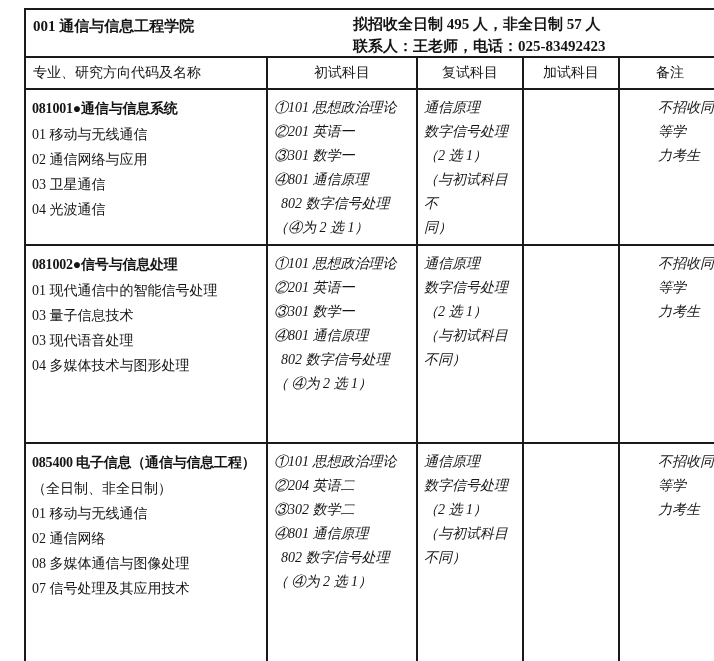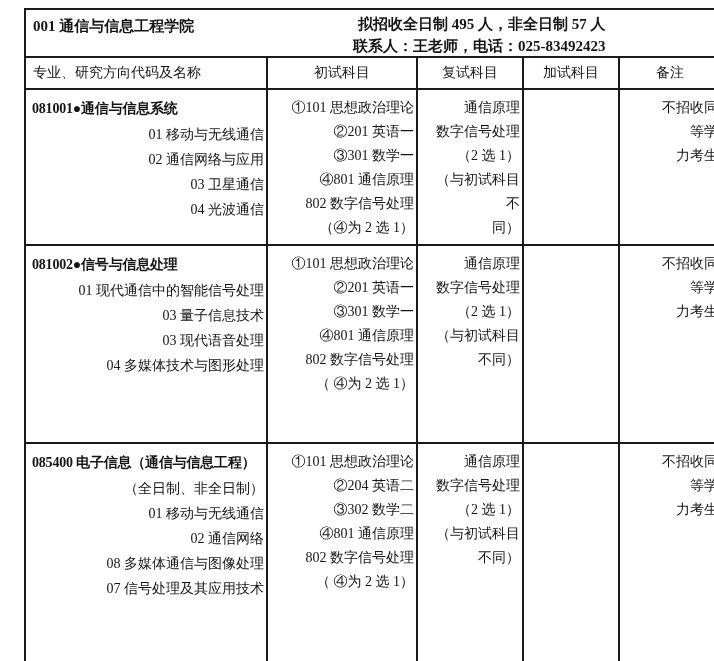--- a/index.html
+++ b/index.html
@@ -63,22 +63,22 @@
   .r2 { height: 198px; }
   .r3 { height: 234px; }
   .cell {
     border-right: 2px solid #1a1a1a;
     padding: 6px 2px 0 6px;
     overflow: hidden;
   }
   .cell:last-child { border-right: none; margin-left: 32px; }
   .c1 { line-height: 25px; }
   .prog-title { font-weight: bold; white-space: nowrap; letter-spacing: -0.2px; margin-bottom: 1px; }
-  .c2, .c3, .c4, .c5 { line-height: 24px; }
-  .line { white-space: pre-wrap; text-align: right; }
+  .c2, .c3, .c4, .c5 { line-height: 24px; font-style: italic; }
+  .line { white-space: pre-wrap; }
 </style>
 </head>
 <body>
 
 <div class="table">
 
   <div class="college-row">
     <div class="college-name">001 通信与信息工程学院</div>
     <div class="college-info">
         <div class="line">拟招收全日制 495 人，非全日制 57 人</div>

